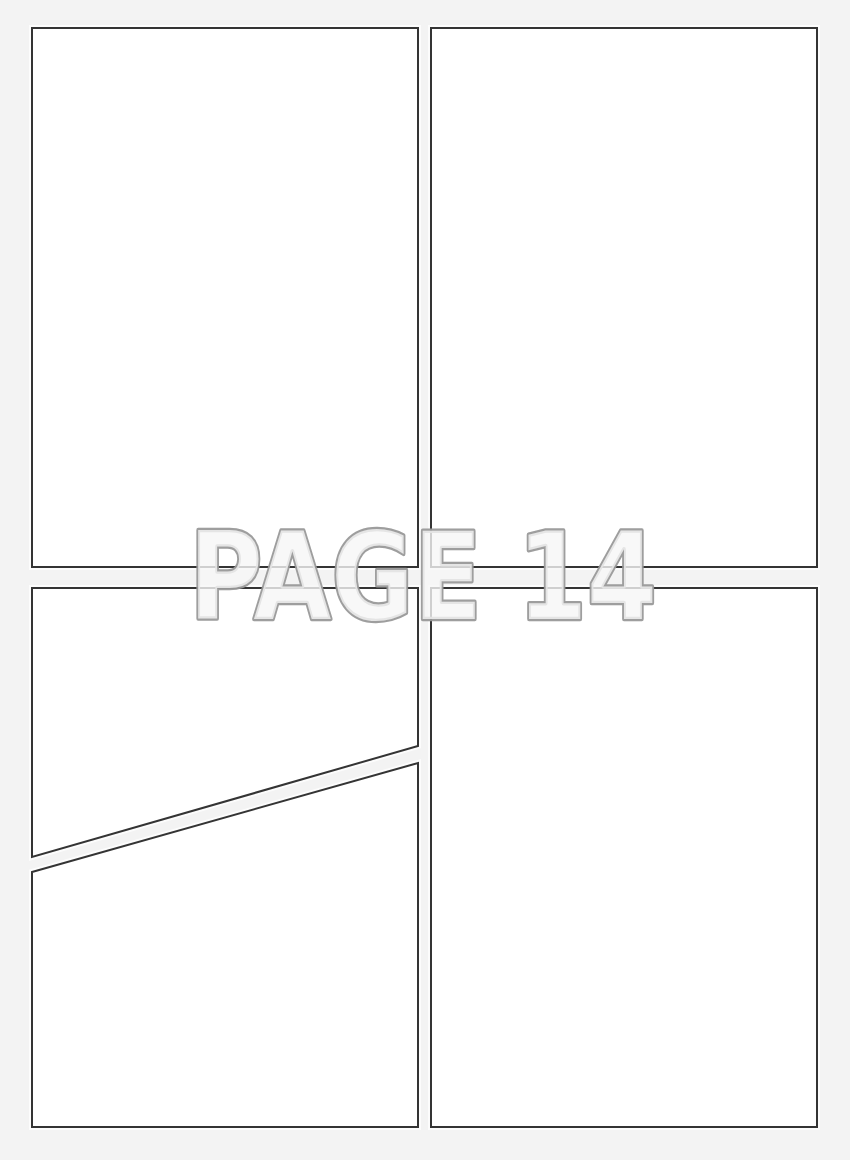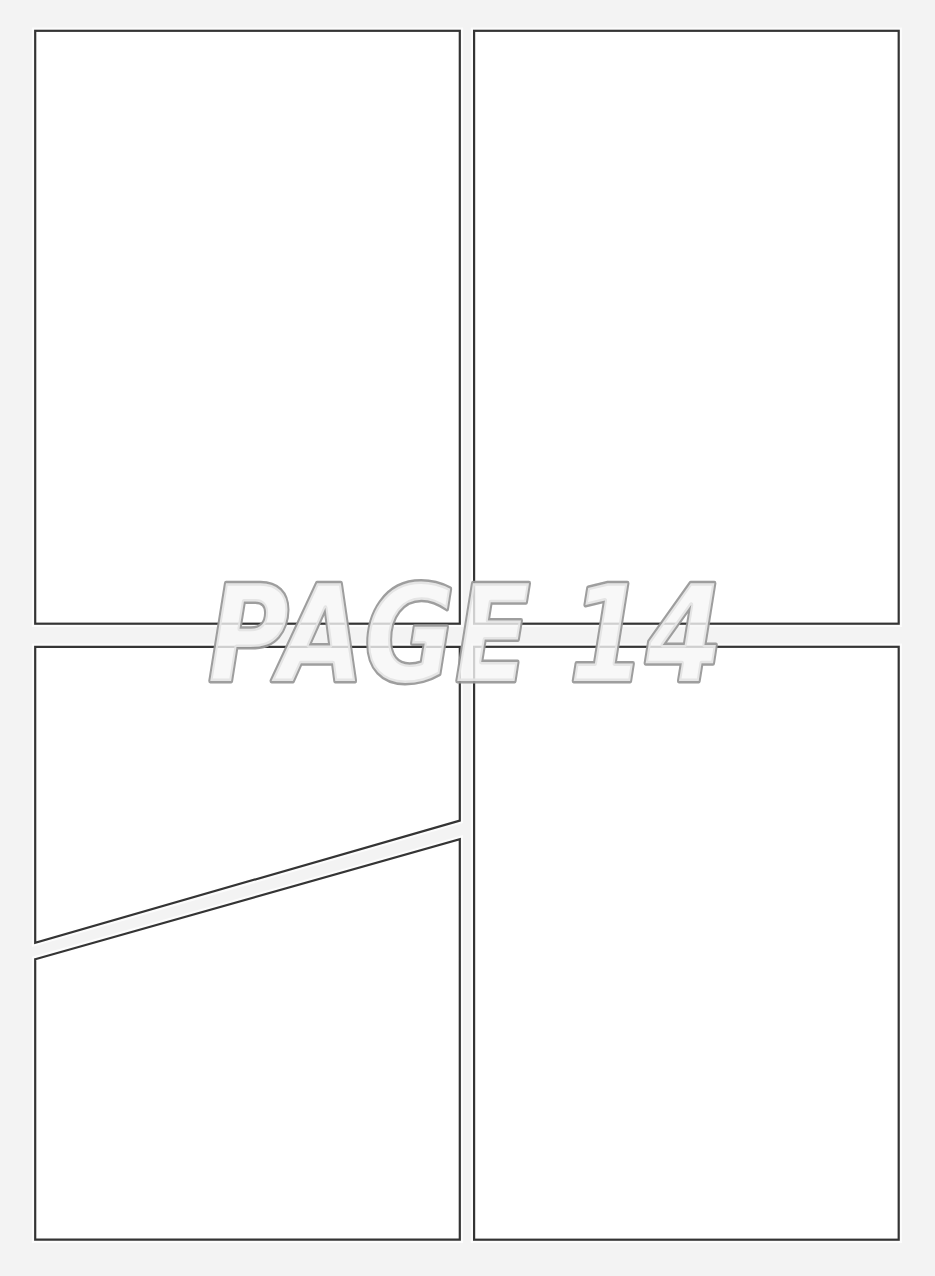--- a/index.html
+++ b/index.html
@@ -11,21 +11,20 @@
     height: 1160px;
     background: #f3f3f3;
     overflow: hidden;
     font-family: "DejaVu Sans", sans-serif;
   }
   .canvas {
     position: relative;
     width: 850px;
     height: 1160px;
     background: #f3f3f3;
-    font-style: italic;
   }
   .panel {
     position: absolute;
     box-sizing: border-box;
     background: #ffffff;
     border: 2px solid #343434;
     
     box-shadow: 0 0 0 2px rgba(255,255,255,0.75);
   }
   .panel-tl { left: 31px;  top: 27px;  width: 388px; height: 541px; }

